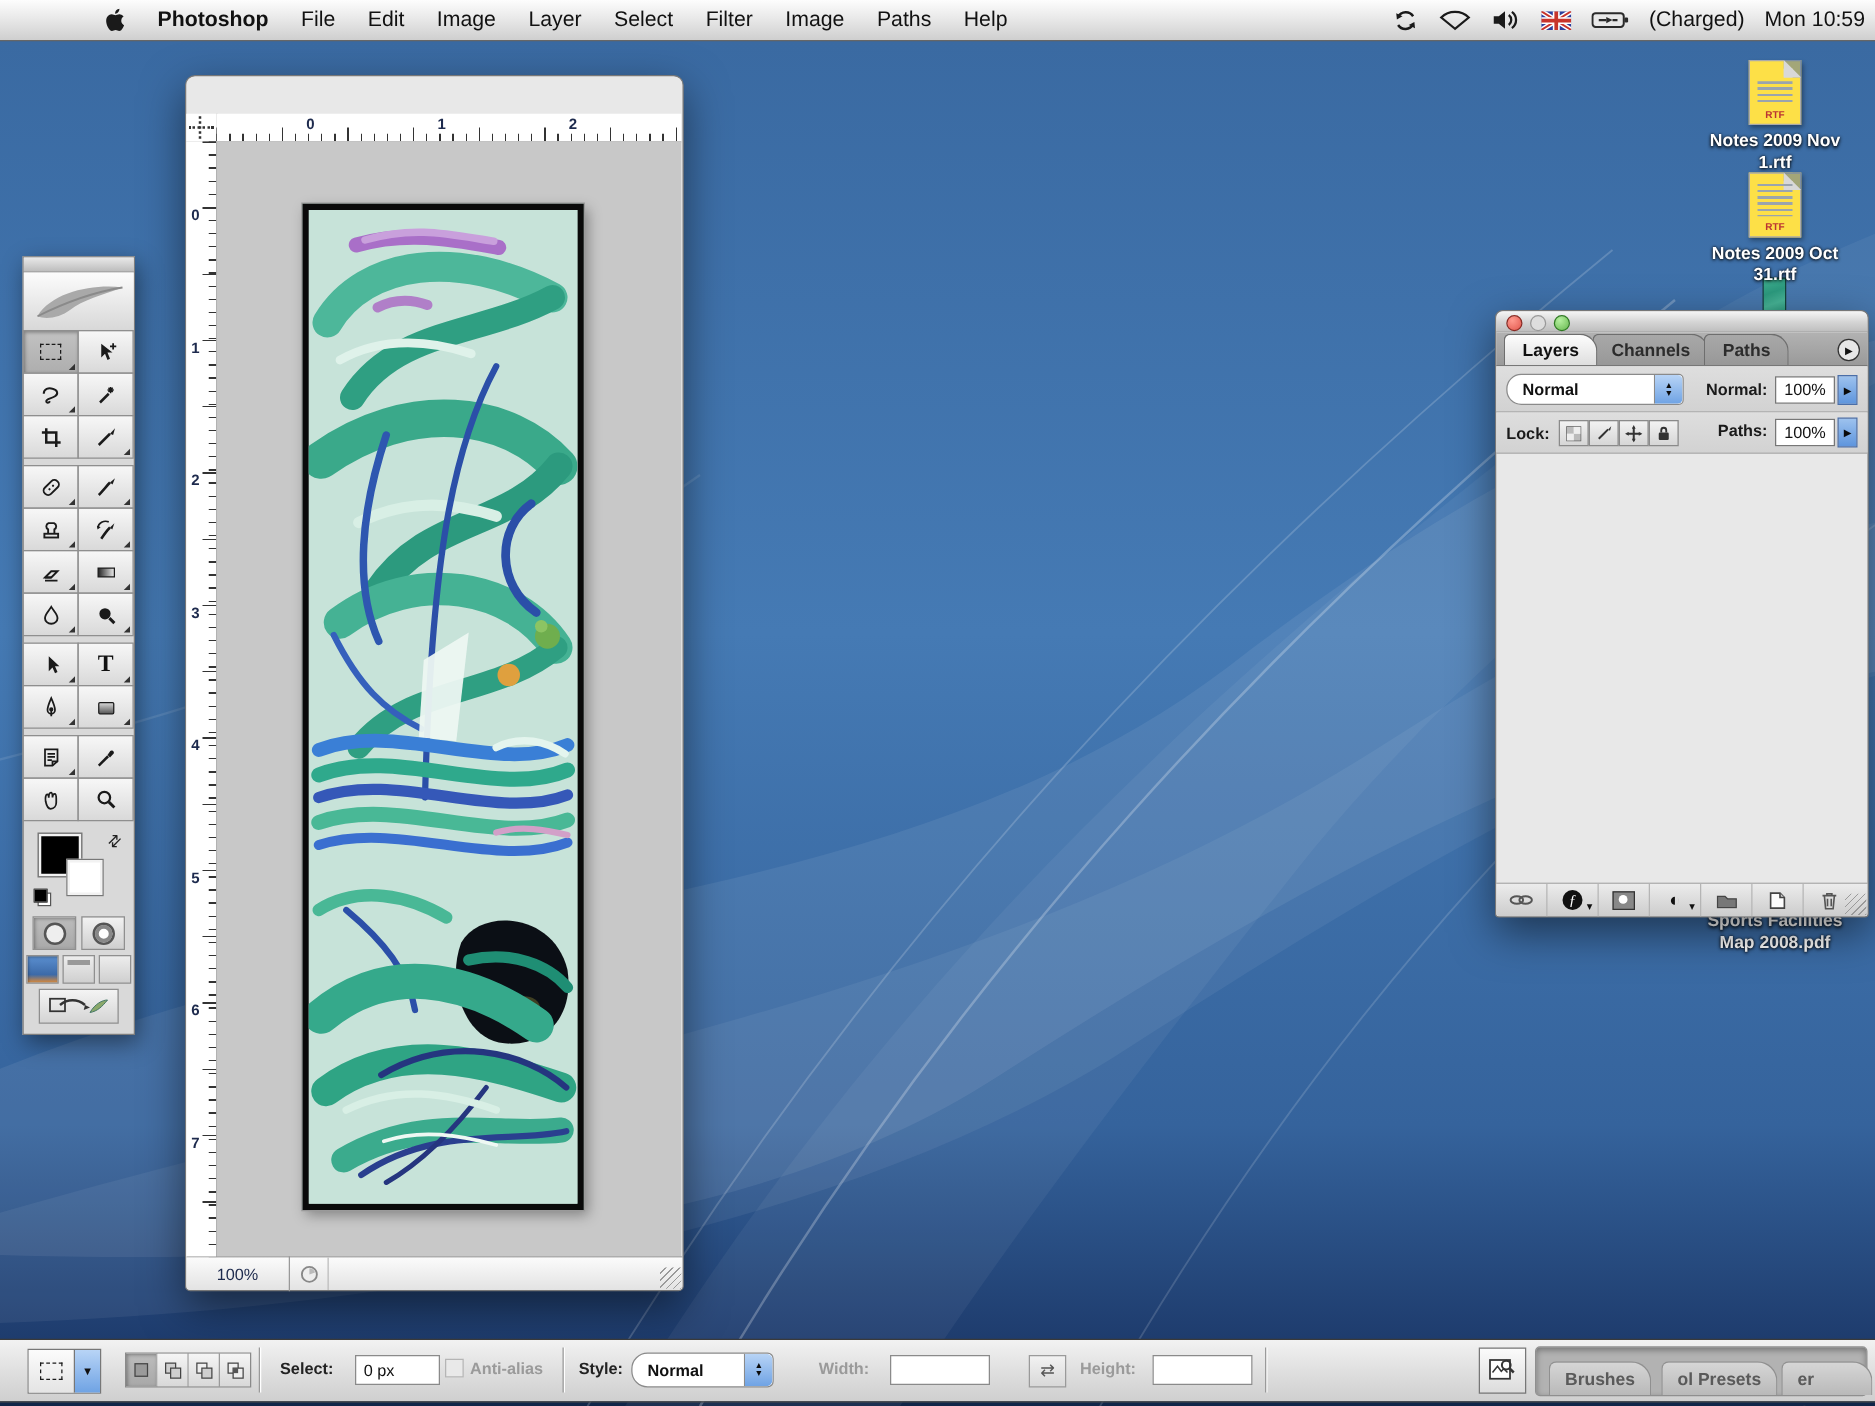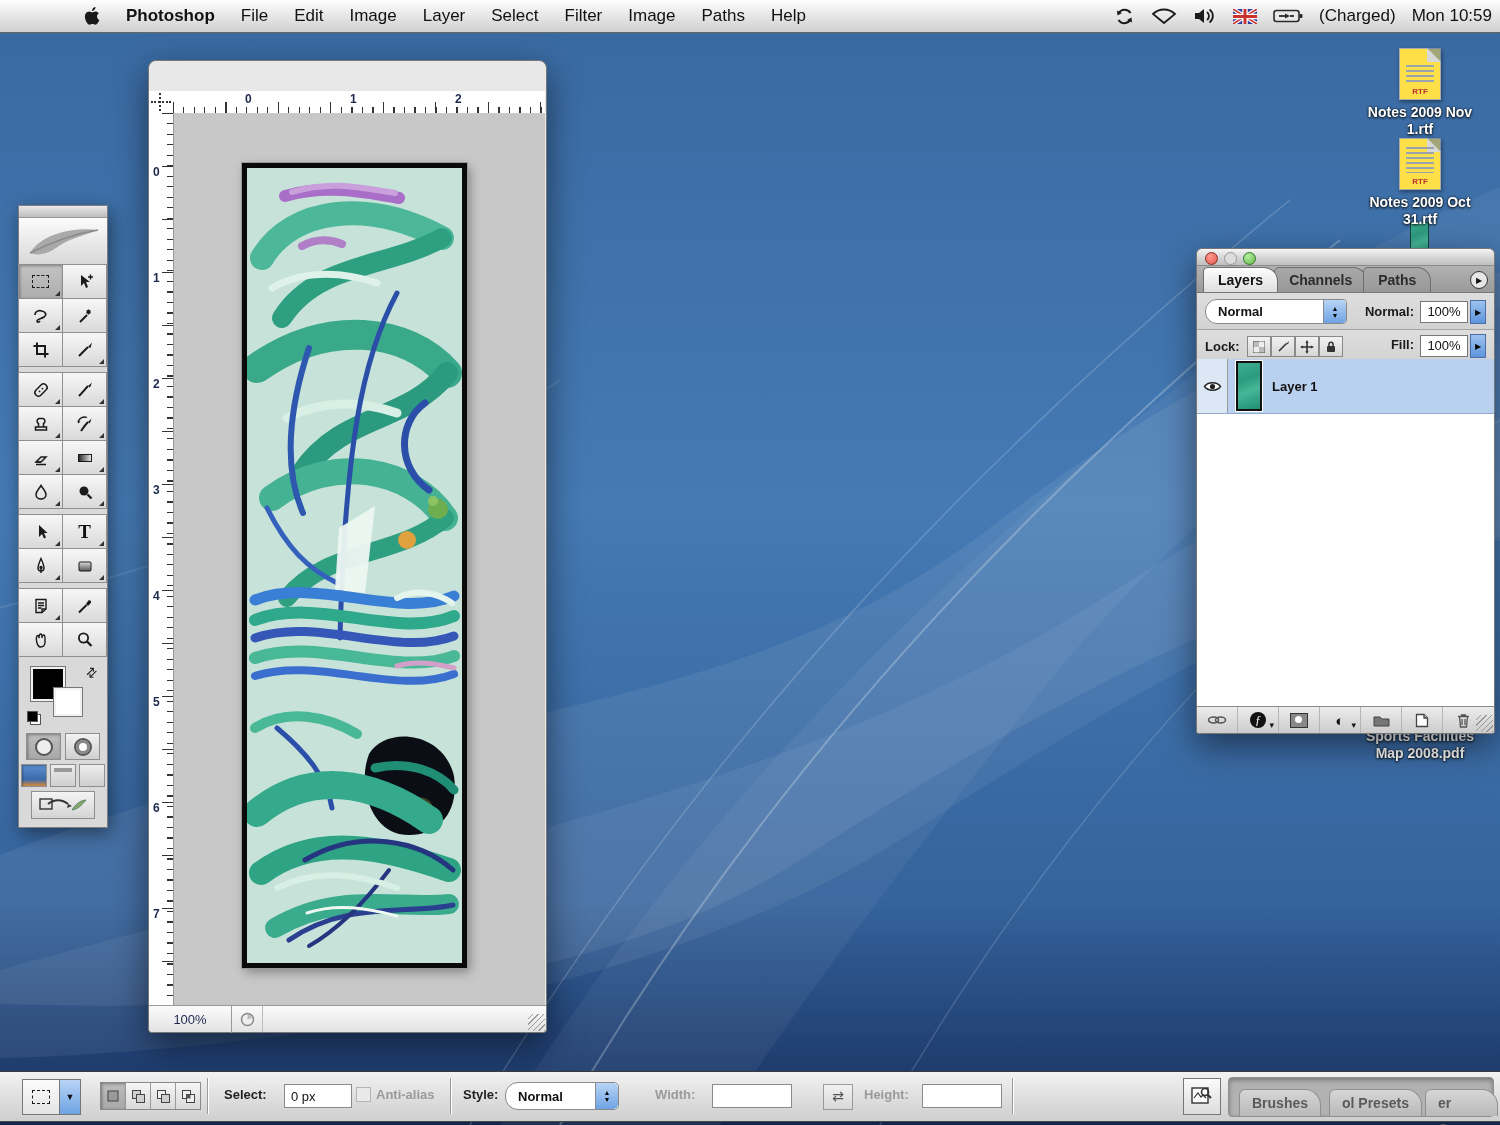--- a/index.html
+++ b/index.html
@@ -550,35 +550,23 @@
           <polygon points="0,7 3,5.5 3,8.5" fill="#333"></polygon>
           <polygon points="14,7 11,5.5 11,8.5" fill="#333"></polygon>
         </svg>
       </div>
     <div class="lockbtn" style="left:122px;">
         <svg width="12" height="13" viewBox="0 0 12 13">
           <rect x="2" y="6" width="8" height="6" rx="1" fill="#333"></rect>
           <path d="M4,6 V4.2 A2,2 0 0 1 8,4.2 V6" stroke="#333" stroke-width="1.5" fill="none"></path>
         </svg>
       </div>
-    <div class="plabel" style="right:80px;top:7px;">Fill:</div>
+    <div class="plabel" style="right:80px;top:7px;">Paths:</div>
     <div class="valbox" style="right:26px;top:5px;">100%</div>
     <div class="valarrow" style="right:8px;top:4px;">▶</div>
-  </div>
-  <div class="llist">
-    <div class="lrow">
-      <div class="eyecell">
-        <svg width="19" height="13" viewBox="0 0 19 13">
-            <path d="M1.5,6.5 C5,1.5 14,1.5 17.5,6.5 C14,11.5 5,11.5 1.5,6.5 Z" fill="#fff" stroke="#222" stroke-width="1.4"></path>
-            <circle cx="9.5" cy="6.5" r="2.6" fill="#222"></circle>
-          </svg>
-      </div>
-      <div class="lthumb"></div>
-      <div class="lname">Layer 1</div>
-    </div>
   </div>
   <div class="lbottom">
     <div class="lbtn">
         <svg width="20" height="10" viewBox="0 0 20 10" fill="none" stroke="#555" stroke-width="1.6">
           <ellipse cx="6.5" cy="5" rx="5" ry="3"></ellipse>
           <ellipse cx="13.5" cy="5" rx="5" ry="3"></ellipse>
         </svg>
       </div>
     <div class="lbtn">
         <div class="fxdot">ƒ</div>

